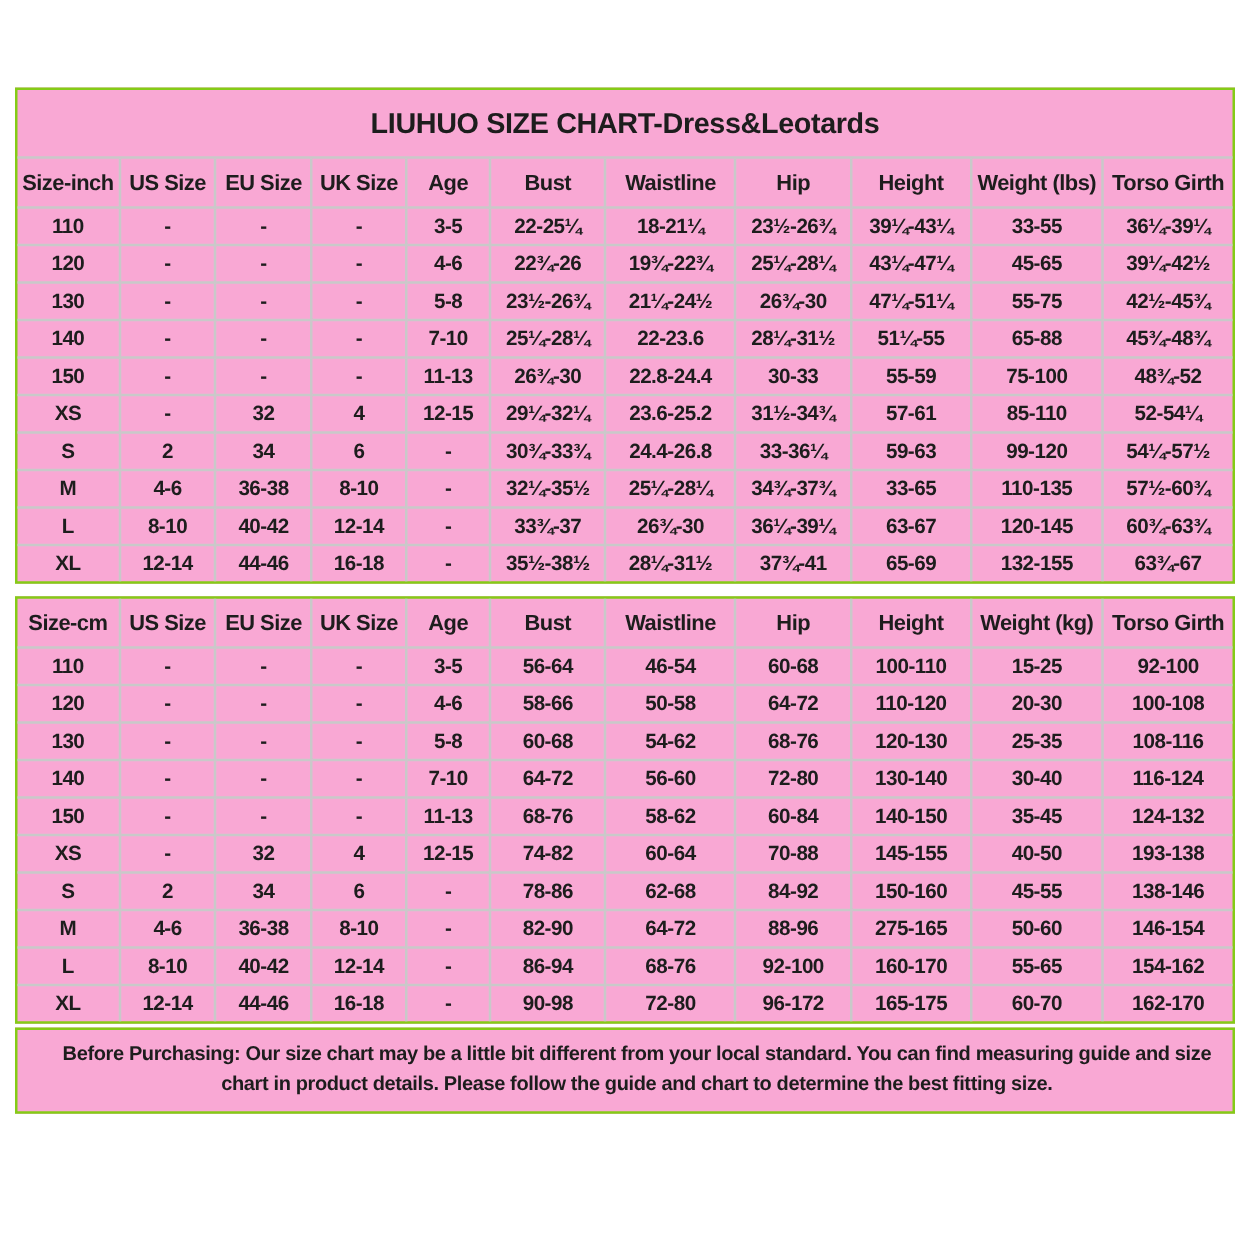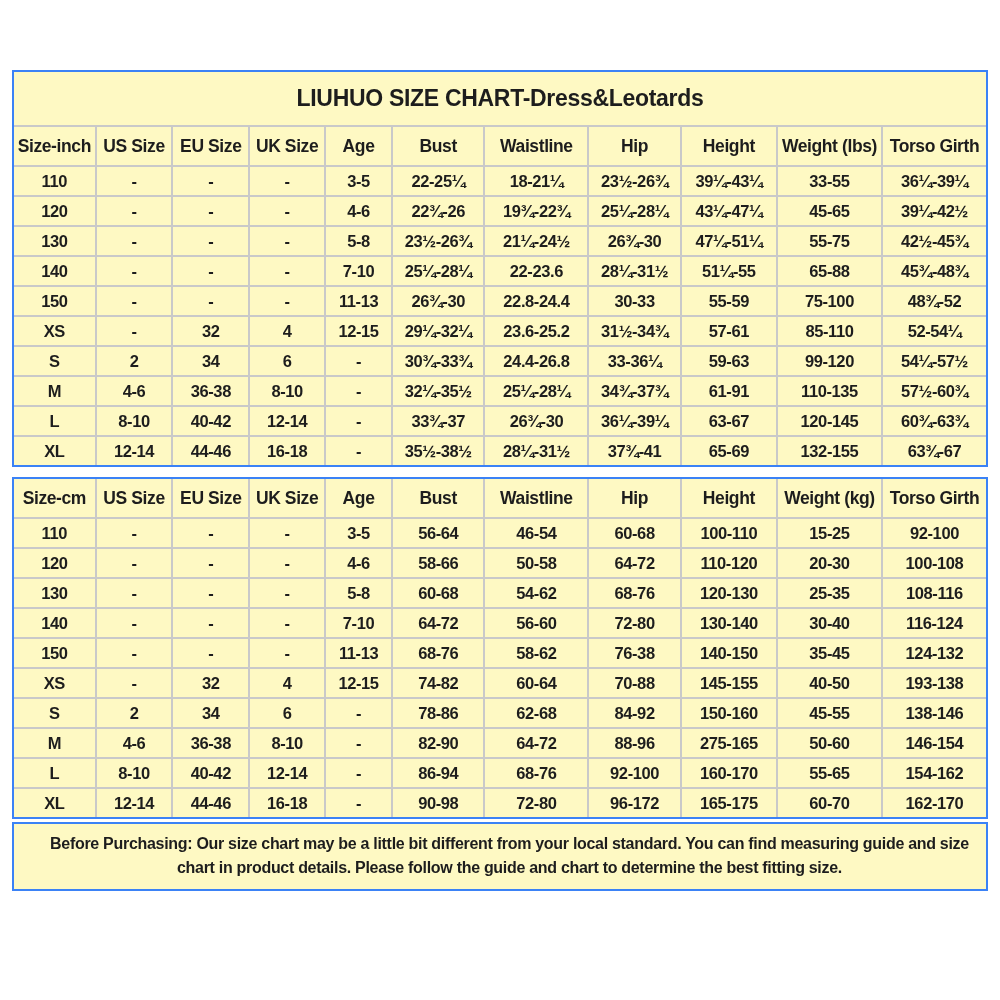--- a/index.html
+++ b/index.html
@@ -20,22 +20,22 @@
     background: #ffffff;
     overflow: hidden;
   }
   .wrap {
     position: absolute;
     left: 12px;
     right: 12px;
     top: 70px;
   }
   .box {
-    border: 2px solid #3b82f6;
-    background: #fef9c3;
+    border: 2px solid #84cc16;
+    background: #f9a8d4;
   }
   .box-cm { margin-top: 10px; }
   .box-note { margin-top: 3px; padding-left: 19px; }
   .title {
     height: 53px;
     display: flex;
     align-items: center;
     justify-content: center;
     font-size: 23px;
     font-weight: bold;
@@ -209,21 +209,21 @@
             </tr>
             <tr>
               <td>M</td>
               <td>4-6</td>
               <td>36-38</td>
               <td>8-10</td>
               <td>-</td>
               <td>32¼-35½</td>
               <td>25¼-28¼</td>
               <td>34¾-37¾</td>
-              <td>61-91</td>
+              <td>33-65</td>
               <td>110-135</td>
               <td>57½-60¾</td>
             </tr>
             <tr>
               <td>L</td>
               <td>8-10</td>
               <td>40-42</td>
               <td>12-14</td>
               <td>-</td>
               <td>33¾-37</td>
@@ -334,21 +334,21 @@
               <td>116-124</td>
             </tr>
             <tr>
               <td>150</td>
               <td>-</td>
               <td>-</td>
               <td>-</td>
               <td>11-13</td>
               <td>68-76</td>
               <td>58-62</td>
-              <td>76-38</td>
+              <td>60-84</td>
               <td>140-150</td>
               <td>35-45</td>
               <td>124-132</td>
             </tr>
             <tr>
               <td>XS</td>
               <td>-</td>
               <td>32</td>
               <td>4</td>
               <td>12-15</td>

